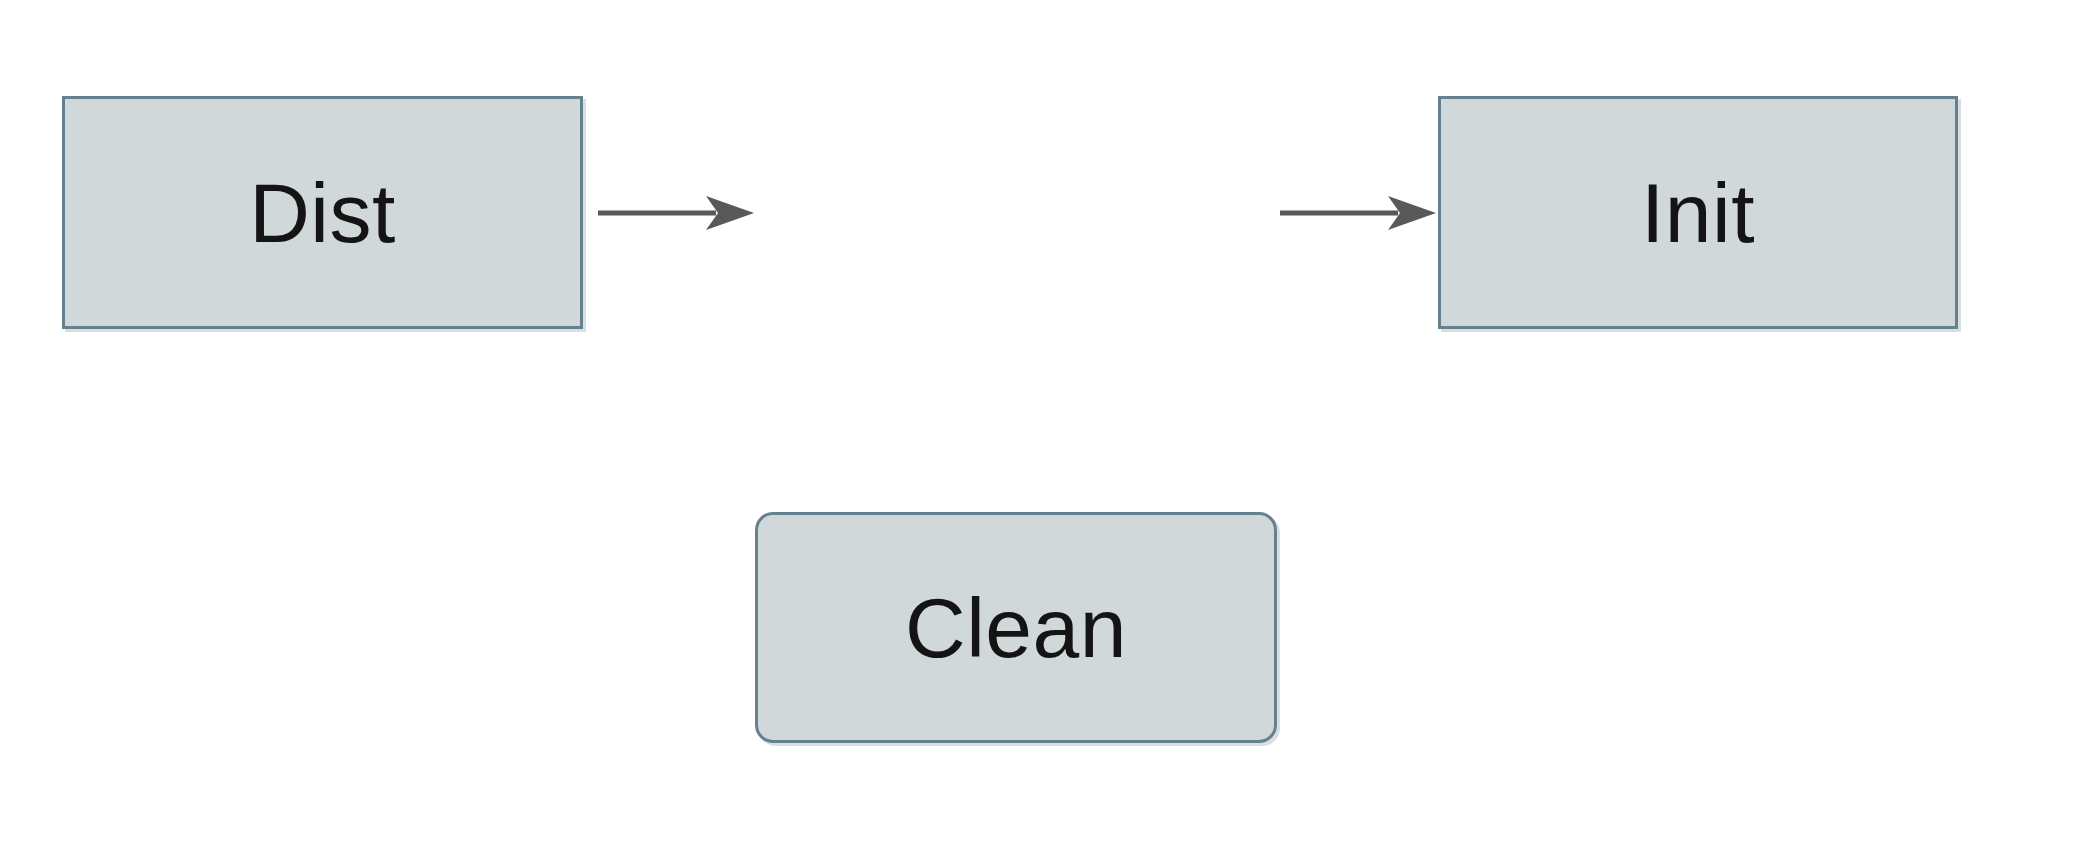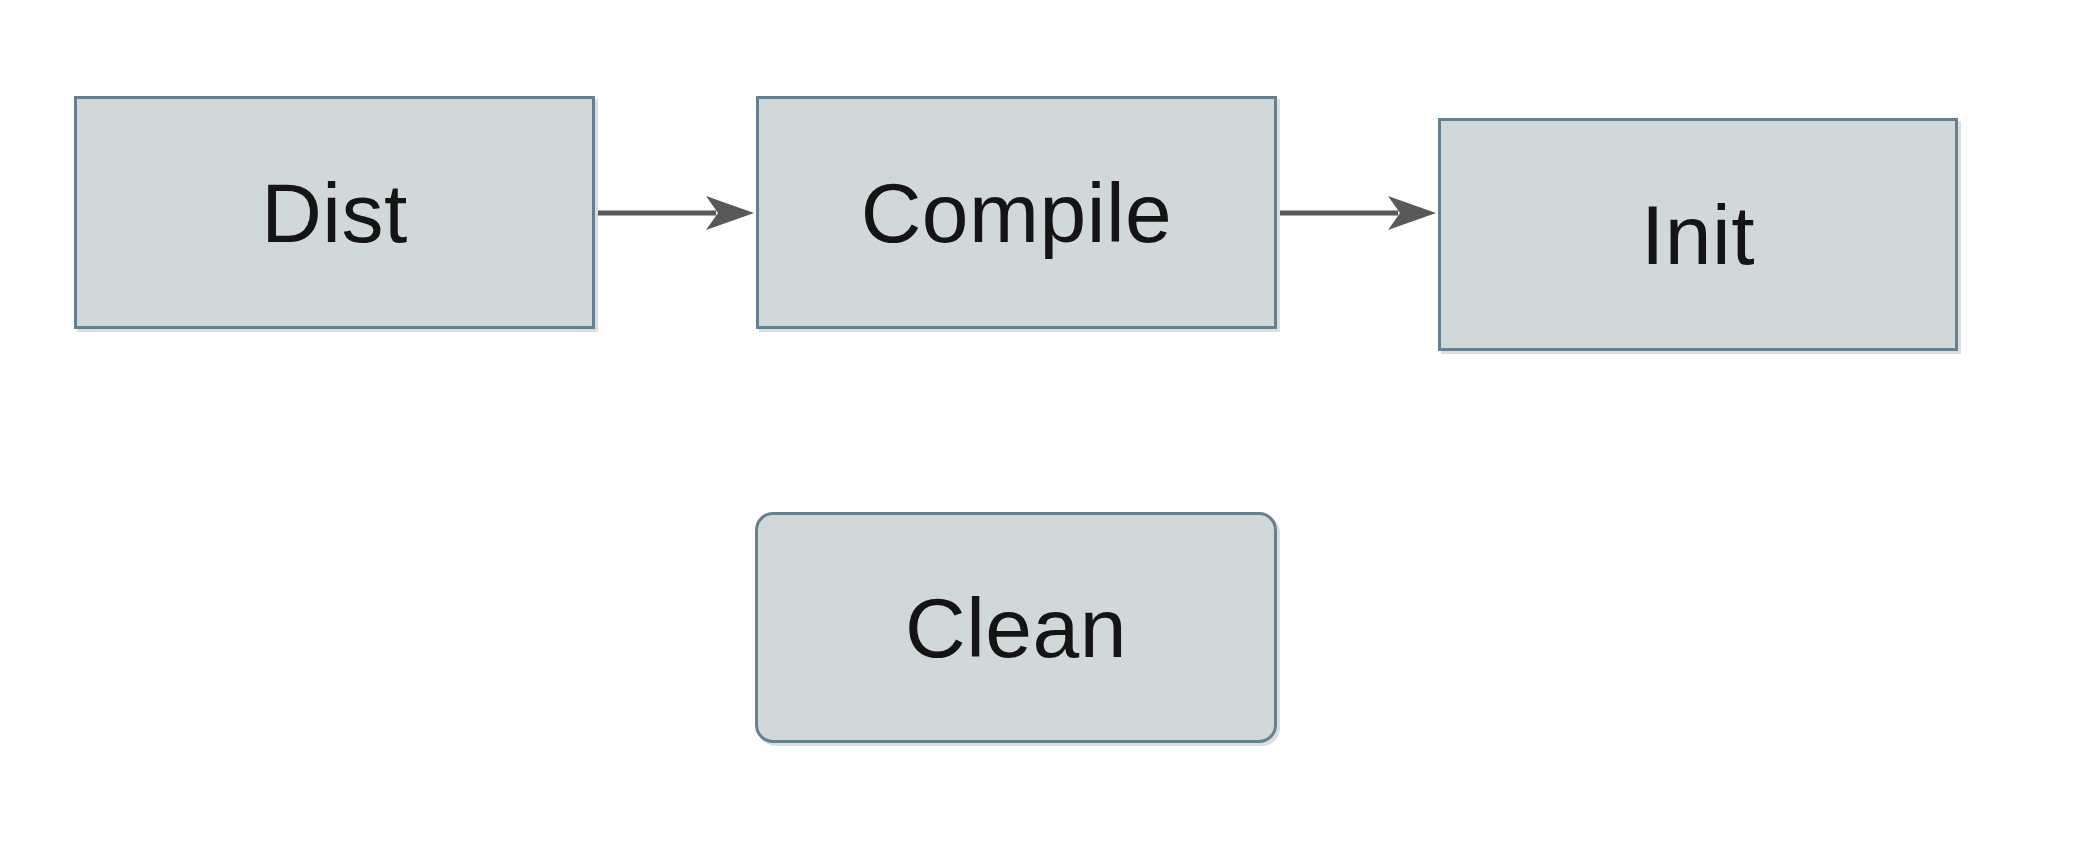--- a/index.html
+++ b/index.html
@@ -42,23 +42,23 @@
     justify-content: center;
   }
   .node-label {
     color: var(--color-text, #141414);
     font-size: 84px;
     font-weight: 400;
     line-height: 1;
     letter-spacing: 0.5px;
     white-space: nowrap;
   }
-  .node-dist    { left: 74px;   top: 96px;  width: 521px; height: 233px; }
+  .node-dist    { left: 62px;   top: 96px;  width: 521px; height: 233px; }
   .node-compile { left: 756px;  top: 96px;  width: 521px; height: 233px; }
-  .node-init    { left: 1438px; top: 96px;  width: 520px; height: 233px; margin-top: 22px; }
+  .node-init    { left: 1438px; top: 96px;  width: 520px; height: 233px; }
   .node-clean   { left: 755px;  top: 512px; width: 522px; height: 231px; border-radius: 18px; }
 </style>
 </head>
 <body>
 
 <div class="canvas">
 
   <svg class="connector-layer" viewBox="0 0 2078 848" xmlns="http://www.w3.org/2000/svg">
     <g class="arrow">
       <line x1="598" y1="213" x2="716" y2="213"></line>
@@ -67,23 +67,20 @@
     <g class="arrow">
       <line x1="1280" y1="213" x2="1398" y2="213"></line>
       <polygon points="1436,213 1388,196 1400,213 1388,230"></polygon>
     </g>
   </svg>
 
   <div class="node node-dist">
     <span class="node-label">Dist</span>
   </div>
 
-  <div class="node node-compile">
-    <span class="node-label">Compile</span>
-  </div>
 
   <div class="node node-init">
     <span class="node-label">Init</span>
   </div>
 
   <div class="node node-clean">
     <span class="node-label">Clean</span>
   </div>
 
 </div>

